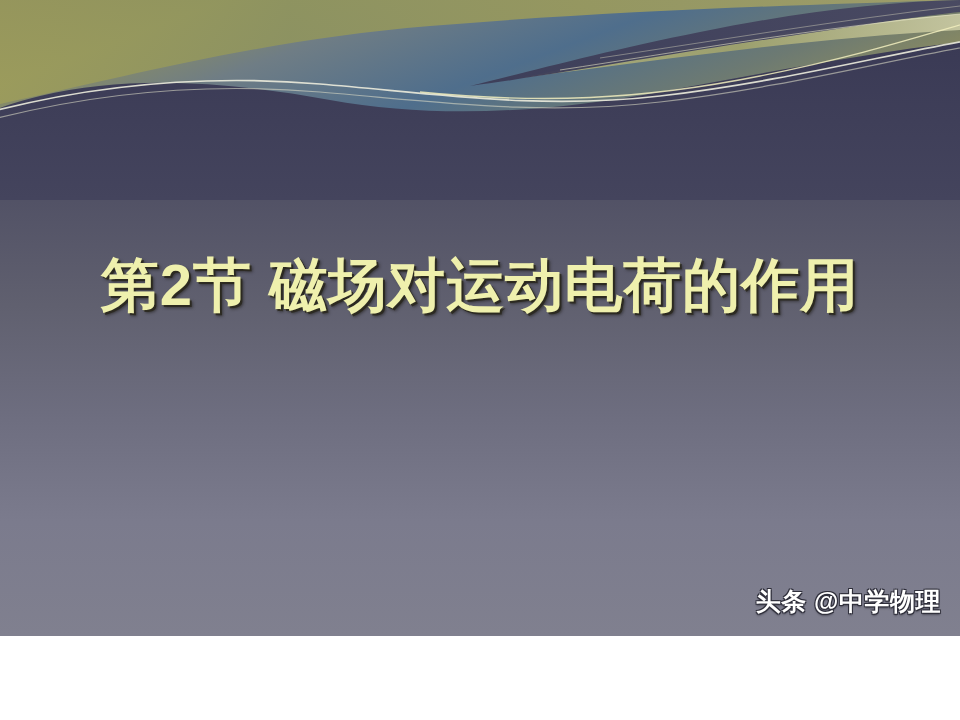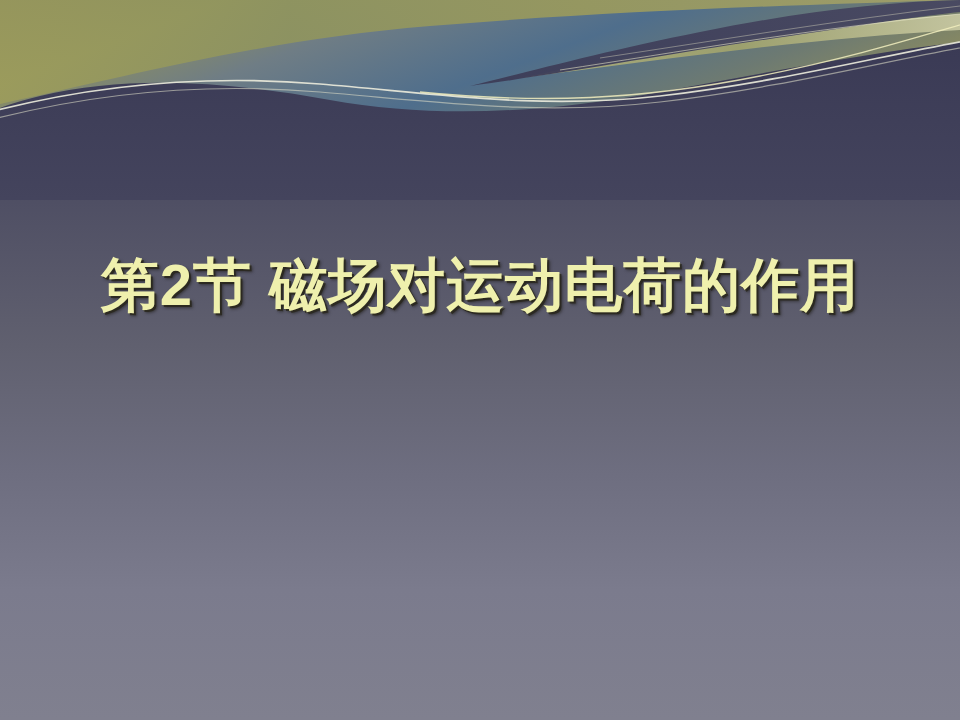--- a/index.html
+++ b/index.html
@@ -9,21 +9,21 @@
   body {
     width: 960px;
     height: 720px;
     overflow: hidden;
     font-family: "Liberation Sans", sans-serif;
   }
 
   #slide {
     position: relative;
     width: 960px;
-    height: 720px;
+    height: 636px;
     overflow: hidden;
     background: linear-gradient(to bottom,
         #3b3b52 0%,
         #434359 12%,
         #4f4f64 28%,
         #60606f 48%,
         #6e6e80 66%,
         #7b7b8d 82%,
         #80808f 100%);
   }
@@ -157,14 +157,15 @@
     <path d="M 420,92 C 540,104 640,100 760,76 C 860,56 920,36 970,22" fill="none" stroke="#f2efbe" stroke-width="1.3" opacity="0.85"></path>
     <path d="M 560,70 C 680,52 800,30 960,14" fill="none" stroke="#efeccf" stroke-width="1.0" opacity="0.55"></path>
     <path d="M 600,58 C 720,40 840,20 960,6" fill="none" stroke="#e7e4c6" stroke-width="0.9" opacity="0.45"></path>
   </svg>
 
   <div id="title-block">
     <div id="slide-title">第2节   磁场对运动电荷的作用</div>
   </div>
 
 
+  <div id="watermark">头条 @中学物理</div>
 
 </div>
 
 </body></html>

